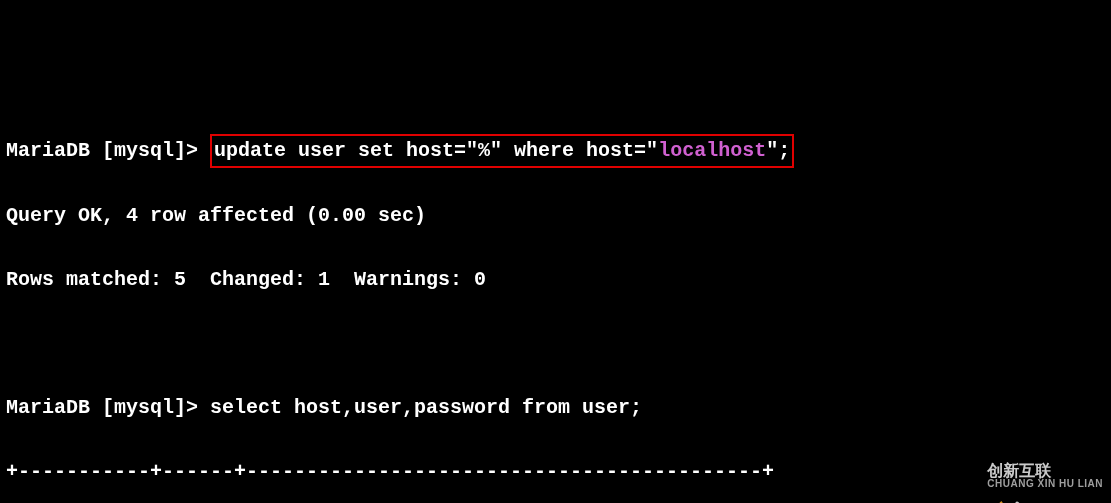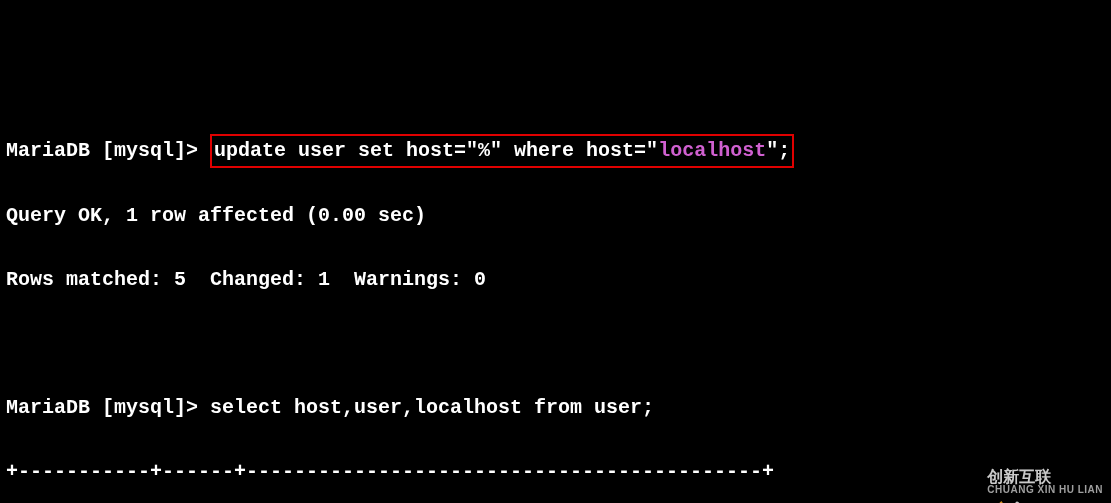--- a/index.html
+++ b/index.html
@@ -33,21 +33,21 @@
       display: inline-block;
       padding: 0px 2px;
       margin: 0;
       line-height: 1.5;
     }
     .watermark {
       position: absolute;
       right: 8px;
       bottom: 8px;
       display: flex;
-      align-items: flex-end;
+      align-items: flex-start;
       gap: 6px;
       opacity: 0.85;
     }
     .watermark-icon {
       width: 32px;
       height: 32px;
       position: relative;
     }
     .watermark-icon svg {
       width: 100%;
@@ -70,24 +70,24 @@
       font-family: sans-serif;
       letter-spacing: 0.5px;
     }
   </style>
 </head>
 <body>
 
 
 
 <span class="line"><span>MariaDB [mysql]&gt; </span><span class="red-box"><span>update user set host="%" where host="</span><span class="magenta">localhost</span><span>";</span></span></span>
-<span class="line">Query OK, 1 row affected (0.00 sec)</span>
+<span class="line">Query OK, 4 row affected (0.00 sec)</span>
 <span class="line">Rows matched: 5  Changed: 1  Warnings: 0</span>
 <span class="line"> </span>
-<span class="line"><span>MariaDB [mysql]&gt; </span><span>select host,user,localhost from user;</span></span>
+<span class="line"><span>MariaDB [mysql]&gt; </span><span>select host,user,password from user;</span></span>
 <span class="line">+-----------+------+-------------------------------------------+</span>
 
 
 
 
 
 
 
 
 

